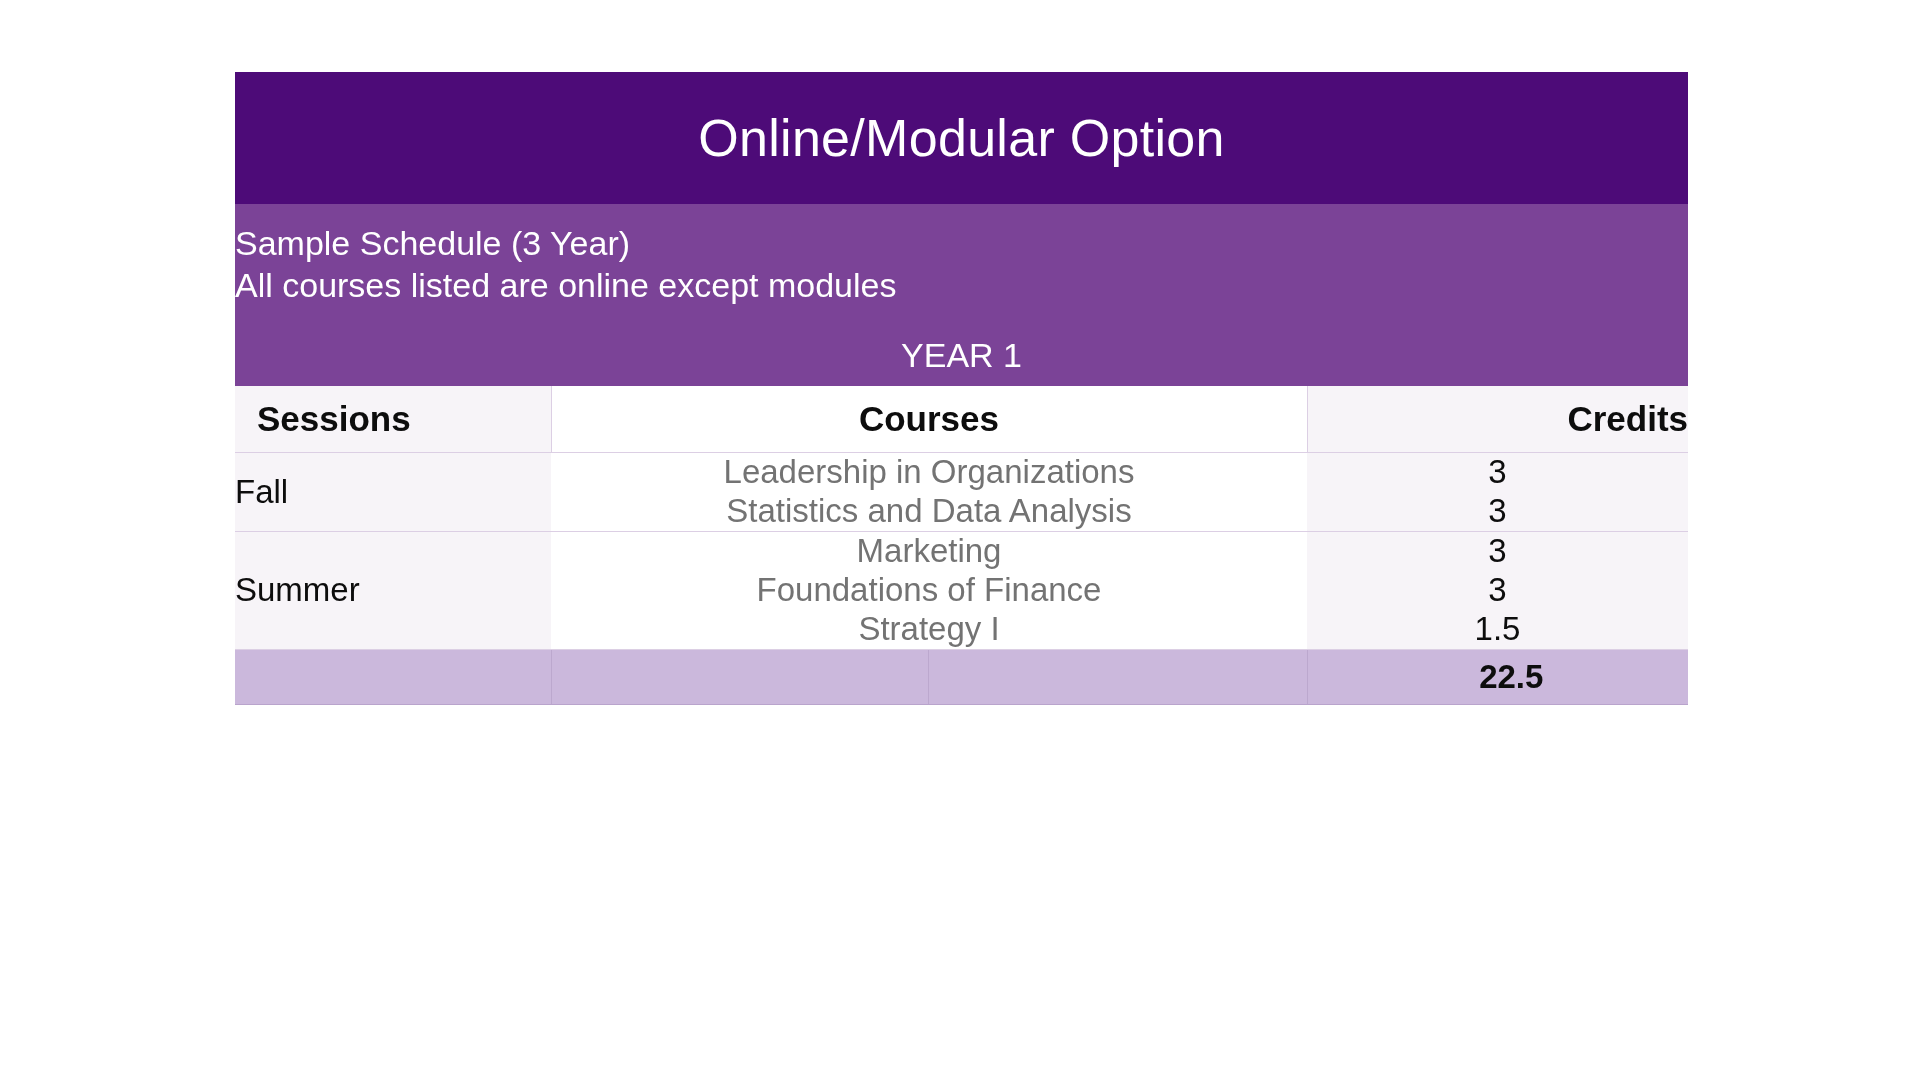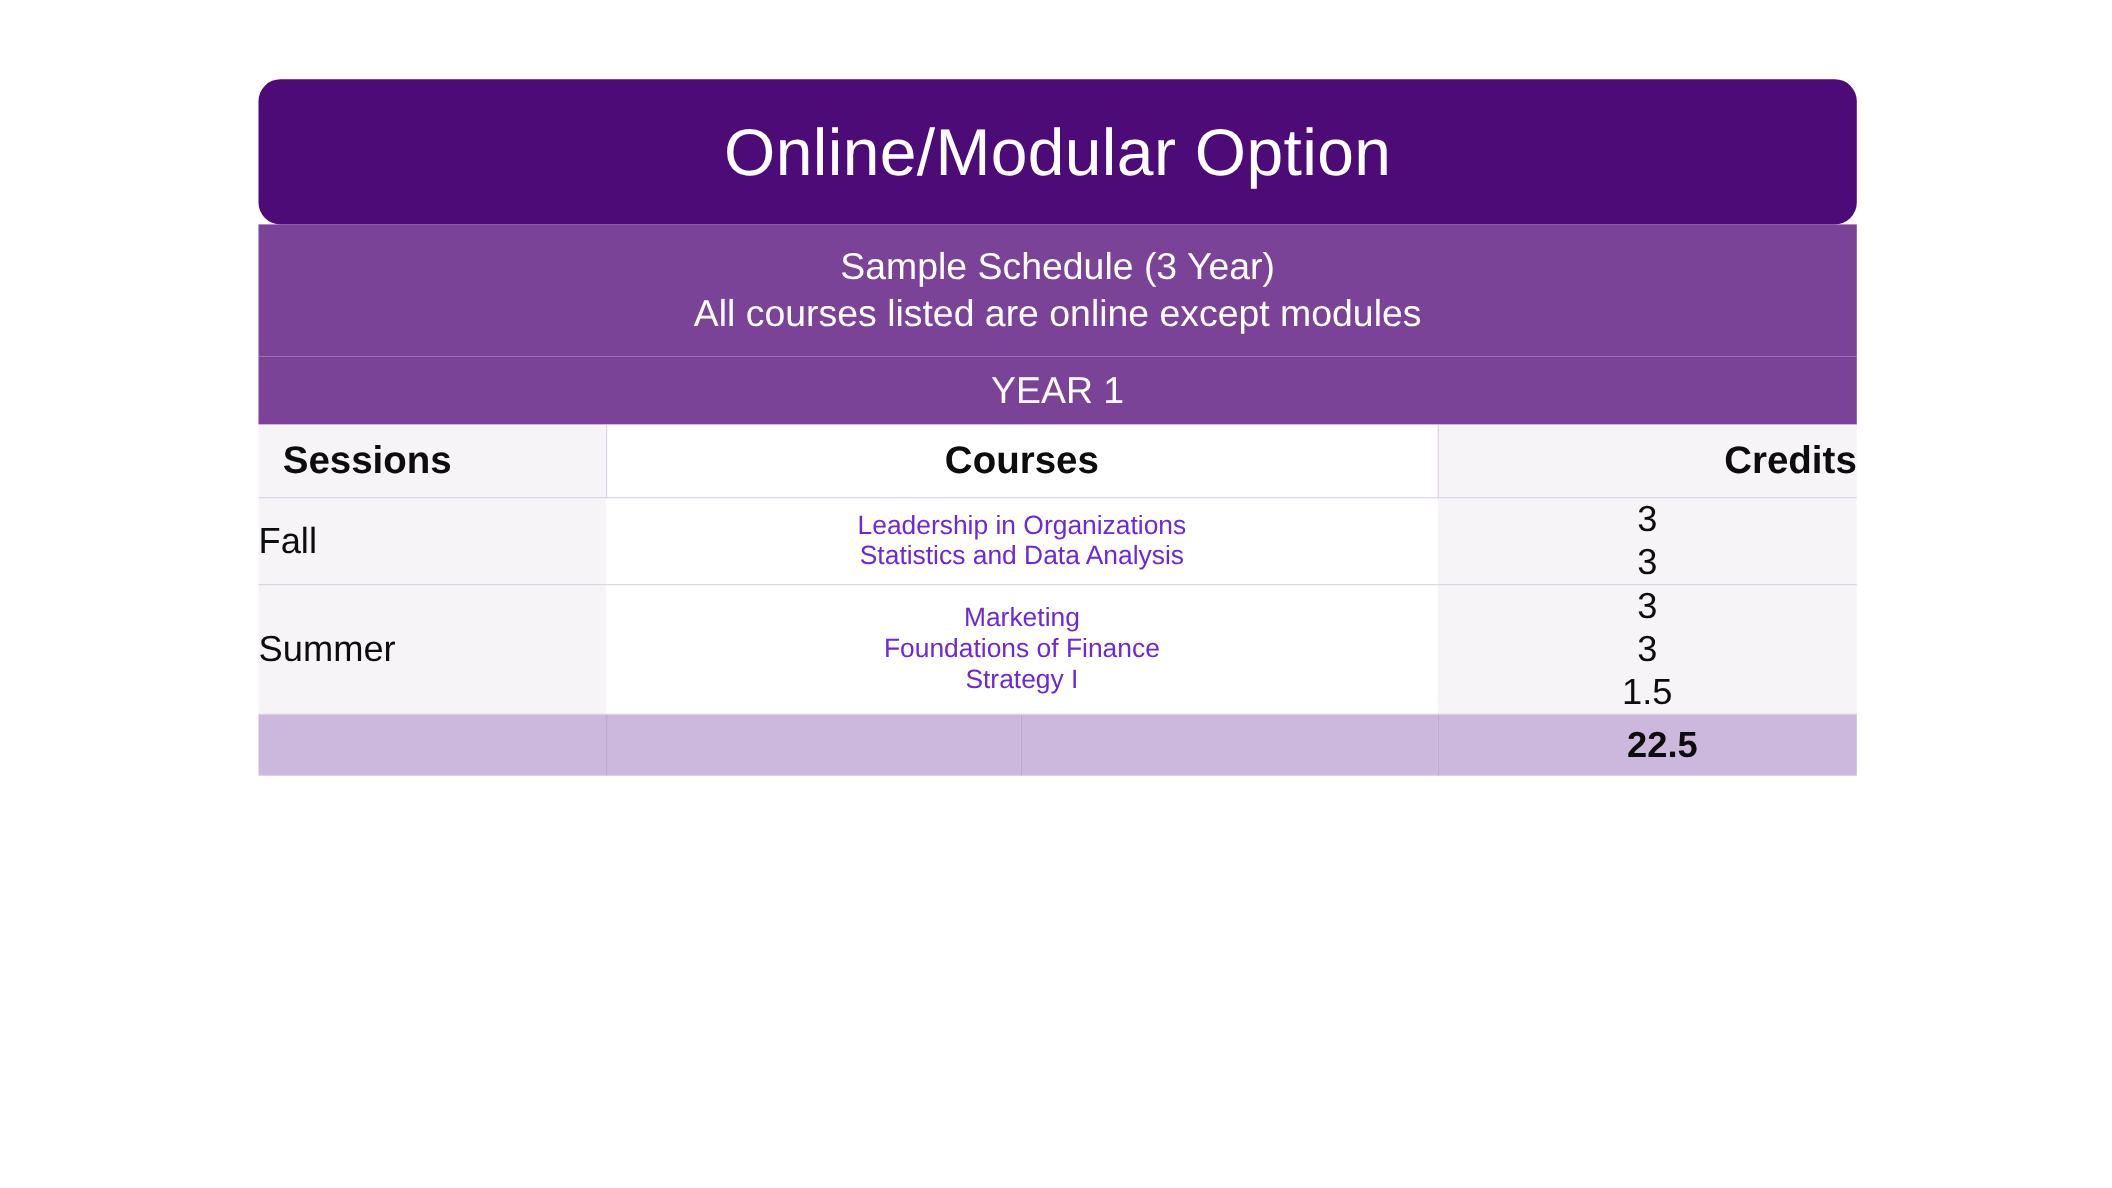--- a/index.html
+++ b/index.html
@@ -37,32 +37,30 @@
     margin: 0;
     vertical-align: middle;
     border: none;
   }
 
   
   .title-band {
     background: #4D0B78;
     color: #ffffff;
     text-align: center;
-    font-size: 60px;
+    font-size: 52px;
     font-weight: 400;
     line-height: 1.05;
     height: 132px;
     letter-spacing: 0.3px;
-    border-radius: 20px;
   }
 
   .subtitle-band {
     background: #7B4397;
     color: #ffffff;
-    text-align: center;
     font-size: 34px;
     font-weight: 400;
     line-height: 1.25;
     height: 120px;
     border-bottom: 1px solid #8D5BA6;
   }
 
   .subtitle-band .sub-line {
     display: block;
   }
@@ -108,22 +106,22 @@
     background: #F7F4F8;
     color: #0d0d0d;
     font-size: 33px;
     text-align: left;
     padding-left: 22px;
     border-right: 1px solid #DCCFE4;
   }
 
   .cell-courses {
     background: #FFFFFF;
-    color: #6d28d9;
-    font-size: 24px;
+    color: #737373;
+    font-size: 33px;
     text-align: center;
     line-height: 1.18;
     border-right: 1px solid #DCCFE4;
     padding: 10px 0;
   }
 
   .cell-credits {
     background: #F7F4F8;
     color: #0d0d0d;
     font-size: 33px;

